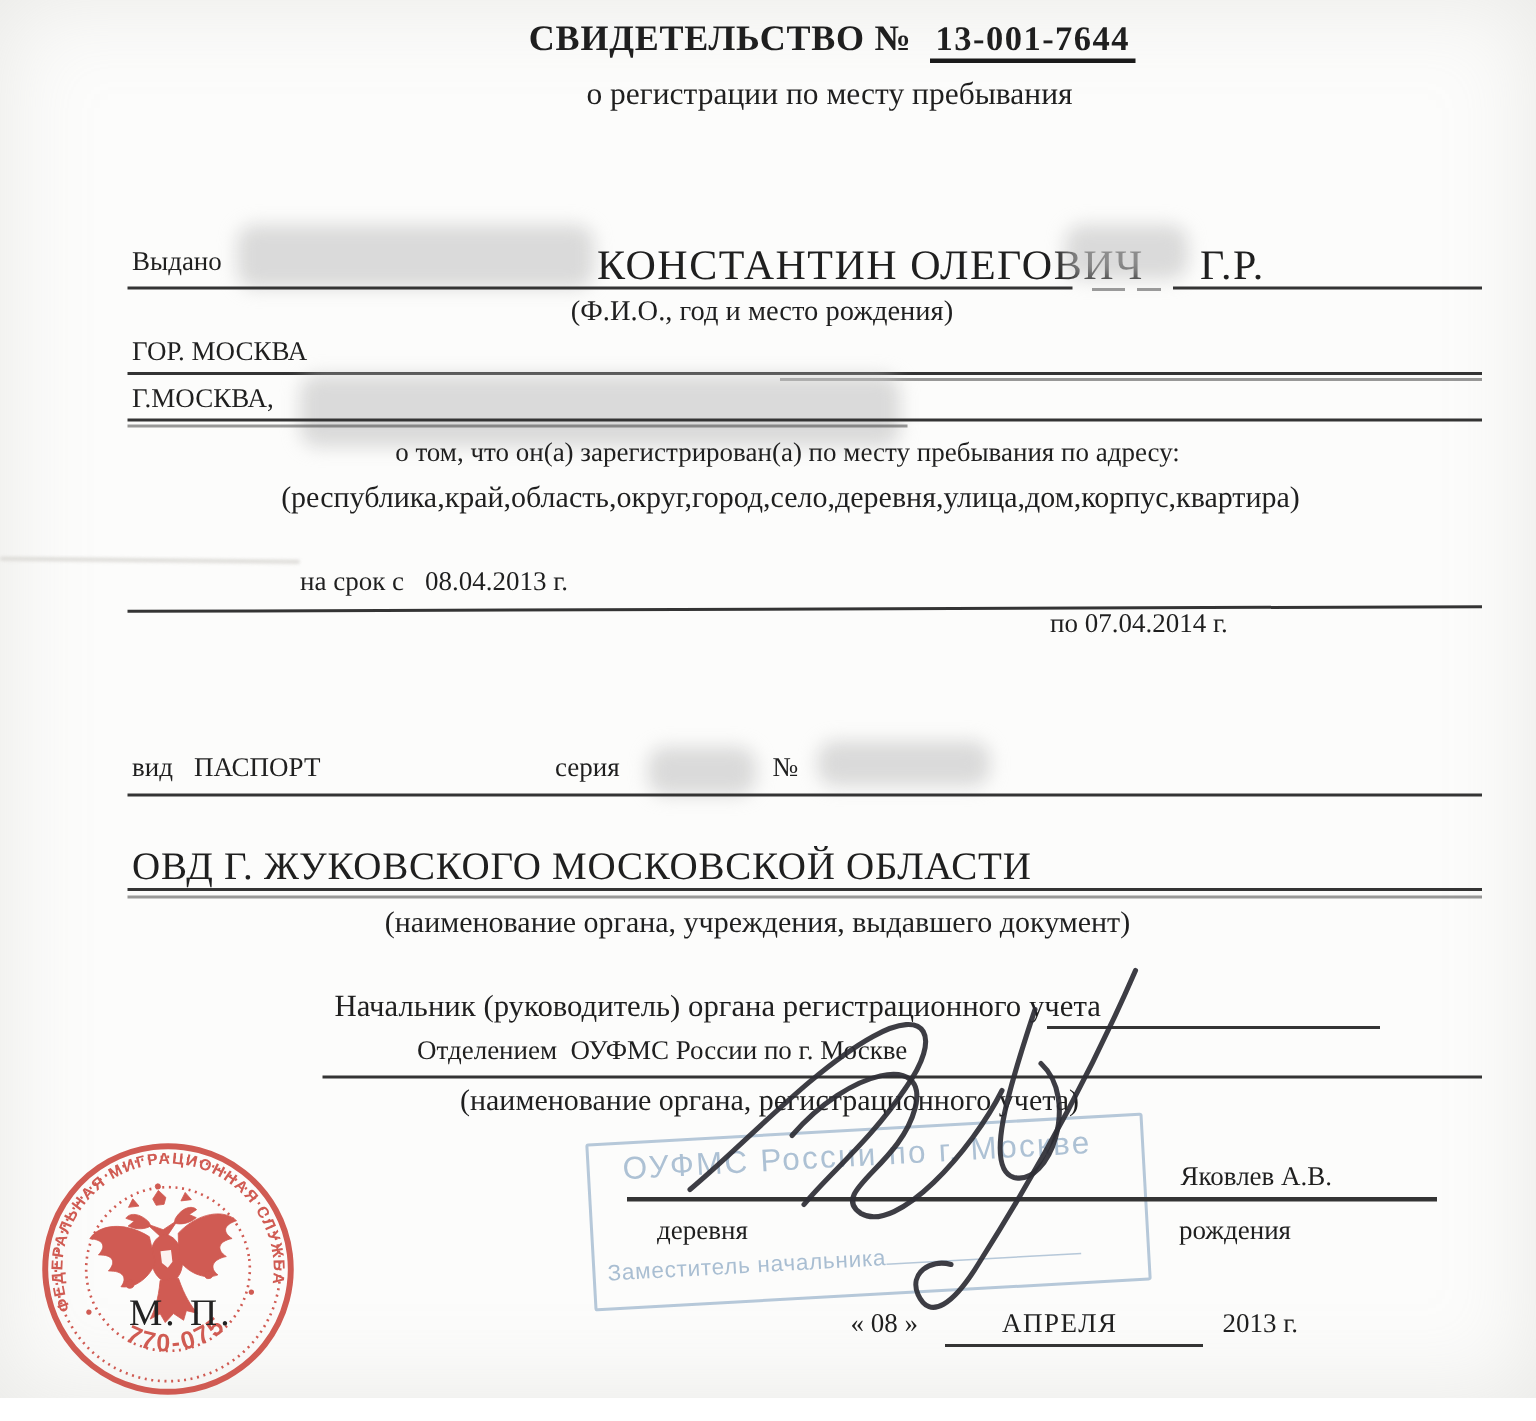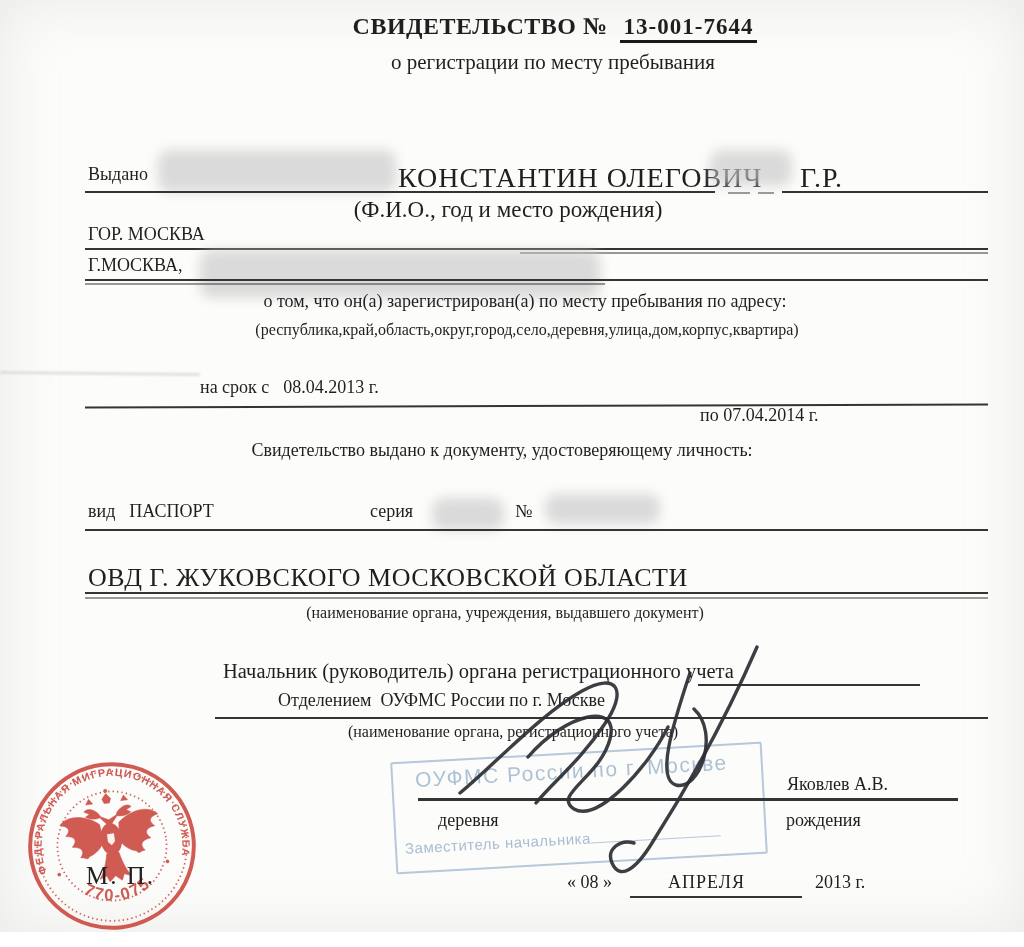--- a/index.html
+++ b/index.html
@@ -12,21 +12,21 @@
   html,body{margin:0;padding:0;background:#ffffff;}
   .page{
     position:relative;width:1024px;height:932px;overflow:hidden;
     background:#fcfcfb;
     box-shadow:inset 0 0 60px rgba(180,178,170,.25);
     font-family:"Liberation Serif",serif;color:var(--text);
   }
   .abs{position:absolute;white-space:nowrap;}
   .c-row{position:absolute;width:900px;text-align:center;white-space:nowrap;}
   .body-t{font-size:18px;}
-  .cap{font-size:16px;}
+  .cap{font-size:20px;}
   .line{position:absolute;height:2px;background:var(--line);}
   .blur{position:absolute;background:rgba(200,200,200,.65);filter:blur(6px);border-radius:12px;}
   .title-label{font-size:24px;font-weight:bold;letter-spacing:.5px;}
   .title-number{font-size:23px;font-weight:bold;border-bottom:3px solid #1a1a1a;padding:0 4px 1px 4px;margin-left:12px;letter-spacing:1px;}
   .subtitle{font-size:21px;}
   .name-caps{font-size:28px;letter-spacing:1px;}
   .ovd{font-size:26px;letter-spacing:.5px;}
   .gap{display:inline-block;width:14px;}
   .blue-box{
     position:absolute;left:393px;top:752px;width:368px;height:108px;
@@ -61,21 +61,21 @@
 
   <div class="abs body-t" style="left:88px;top:164px;">Выдано</div>
   <div class="blur" style="left:158px;top:150px;width:238px;height:42px;"></div>
   <div class="abs name-caps" style="left:398px;top:162px;">КОНСТАНТИН ОЛЕГОВИЧ</div>
   <div class="blur" style="left:710px;top:150px;width:82px;height:36px;"></div>
   <div class="abs name-caps" style="left:800px;top:162px;">Г.Р.</div>
   <div class="line" style="left:85px;top:191px;width:630px;"></div>
   <div class="dash" style="left:728px;top:192px;width:22px;"></div>
   <div class="dash" style="left:758px;top:192px;width:16px;"></div>
   <div class="line" style="left:782px;top:191px;width:206px;"></div>
-  <div class="c-row cap" style="left:58px;top:197px;font-size:23px;">(Ф.И.О., год и место рождения)</div>
+  <div class="c-row cap" style="left:58px;top:197px;font-size:19px;">(Ф.И.О., год и место рождения)</div>
 
   <div class="abs body-t" style="left:88px;top:224px;">ГОР. МОСКВА</div>
   <div class="line" style="left:85px;top:248px;width:903px;"></div>
   <div class="line thin" style="left:520px;top:252px;width:468px;"></div>
   <div class="abs body-t" style="left:88px;top:255px;">Г.МОСКВА,</div>
   <div class="blur" style="left:200px;top:250px;width:400px;height:48px;"></div>
   <div class="line" style="left:85px;top:279px;width:903px;"></div>
   <div class="line thin" style="left:85px;top:283px;width:520px;"></div>
 
   <div class="c-row body-t" style="left:75px;top:291px;">о том, что он(а) зарегистрирован(а) по месту пребывания по адресу:</div>
@@ -84,21 +84,20 @@
   <div class="artifact"></div>
 
   <div class="abs body-t" style="left:200px;top:377px;">
     <span>на срок с</span><span class="gap"></span><span>08.04.2013 г.</span>
   </div>
   <div class="abs body-t" style="left:700px;top:377px;margin-top:28px;">
     <span>по</span>&nbsp;<span>07.04.2014 г.</span>
   </div>
   <div class="line" style="left:85px;top:405px;width:903px;transform:rotate(-.2deg);"></div>
 
-  <div class="c-row body-t" style="left:52px;top:440px;">Свидетельство выдано к документу, удостоверяющему личность:</div>
 
   <div class="abs body-t" style="left:88px;top:501px;">
     <span>вид</span><span class="gap"></span><span>ПАСПОРТ</span>
   </div>
   <div class="abs body-t" style="left:370px;top:501px;">серия</div>
   <div class="blur" style="left:432px;top:498px;width:72px;height:32px;"></div>
   <div class="abs body-t" style="left:515px;top:501px;">№</div>
   <div class="blur" style="left:545px;top:494px;width:115px;height:30px;"></div>
   <div class="line" style="left:85px;top:529px;width:903px;"></div>
 

